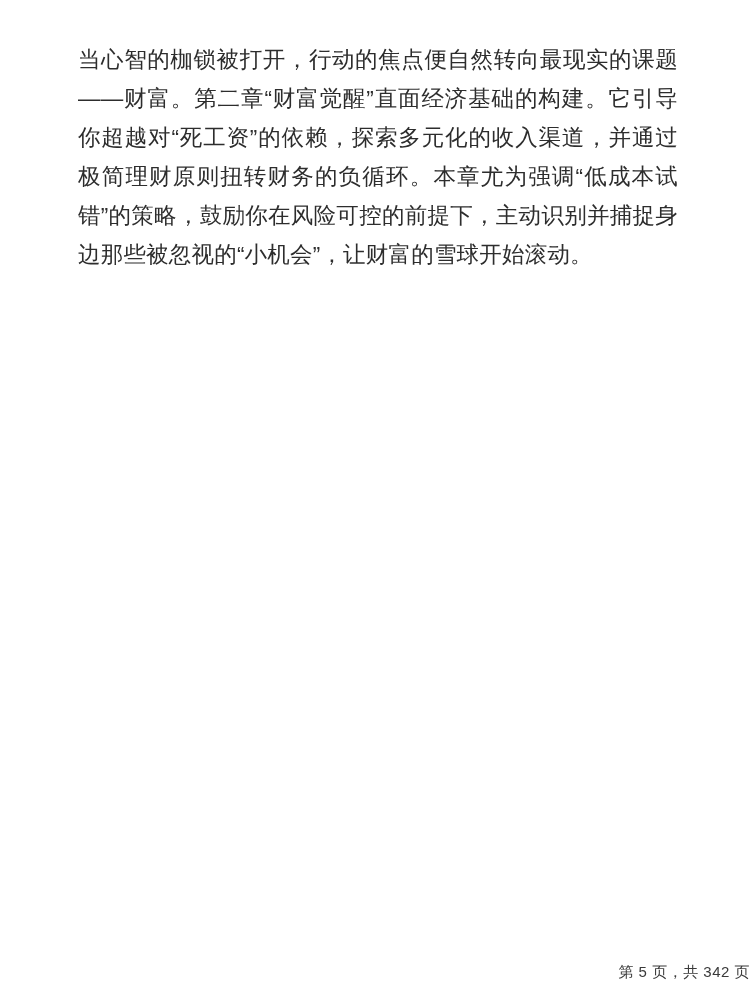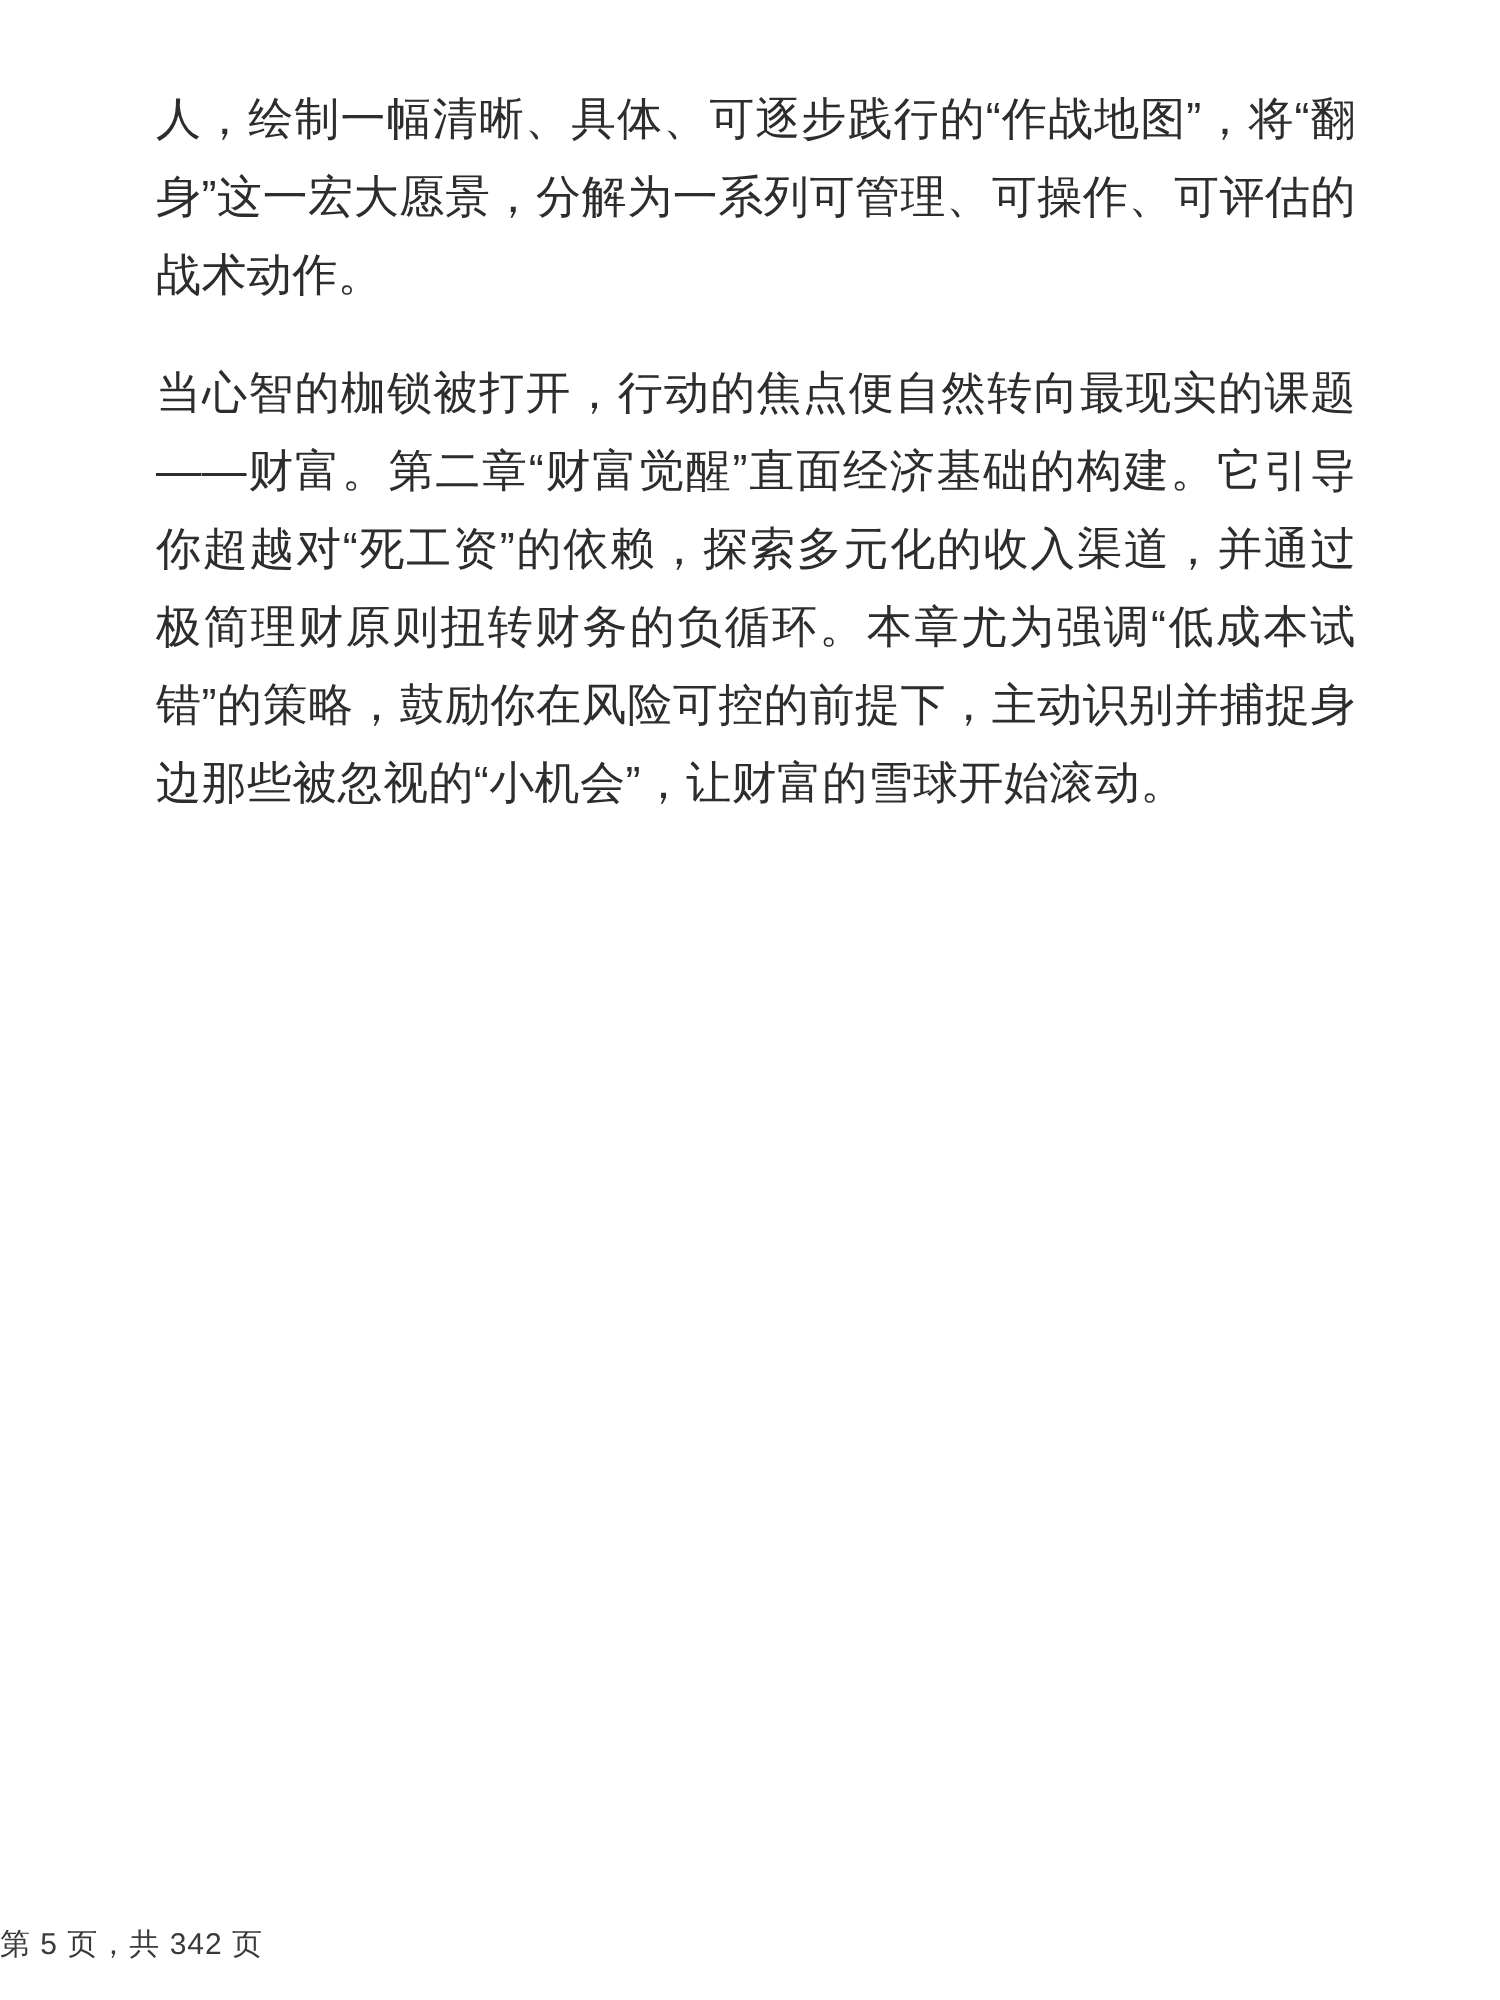--- a/index.html
+++ b/index.html
@@ -34,28 +34,27 @@
     text-indent: 0;
   }
   .para:last-of-type {
     margin-bottom: 0;
   }
   .footer {
     position: absolute;
     left: 0;
     right: 0;
     bottom: 18px;
-    text-align: left;
+    text-align: right;
     font-size: 15px;
     color: #3a3a3a;
     letter-spacing: 0.5px;
   }
 </style>
 </head>
 <body>
 
 <div class="page">
   <div class="body-text">
-    <p class="para">人，绘制一幅清晰、具体、可逐步践行的“作战地图”，将“翻身”这一宏大愿景，分解为一系列可管理、可操作、可评估的战术动作。</p>
     <p class="para">当心智的枷锁被打开，行动的焦点便自然转向最现实的课题——财富。第二章“财富觉醒”直面经济基础的构建。它引导你超越对“死工资”的依赖，探索多元化的收入渠道，并通过极简理财原则扭转财务的负循环。本章尤为强调“低成本试错”的策略，鼓励你在风险可控的前提下，主动识别并捕捉身边那些被忽视的“小机会”，让财富的雪球开始滚动。</p>
   </div>
   <div class="footer">第 5 页，共 342 页</div>
 </div>
 
 </body></html>

